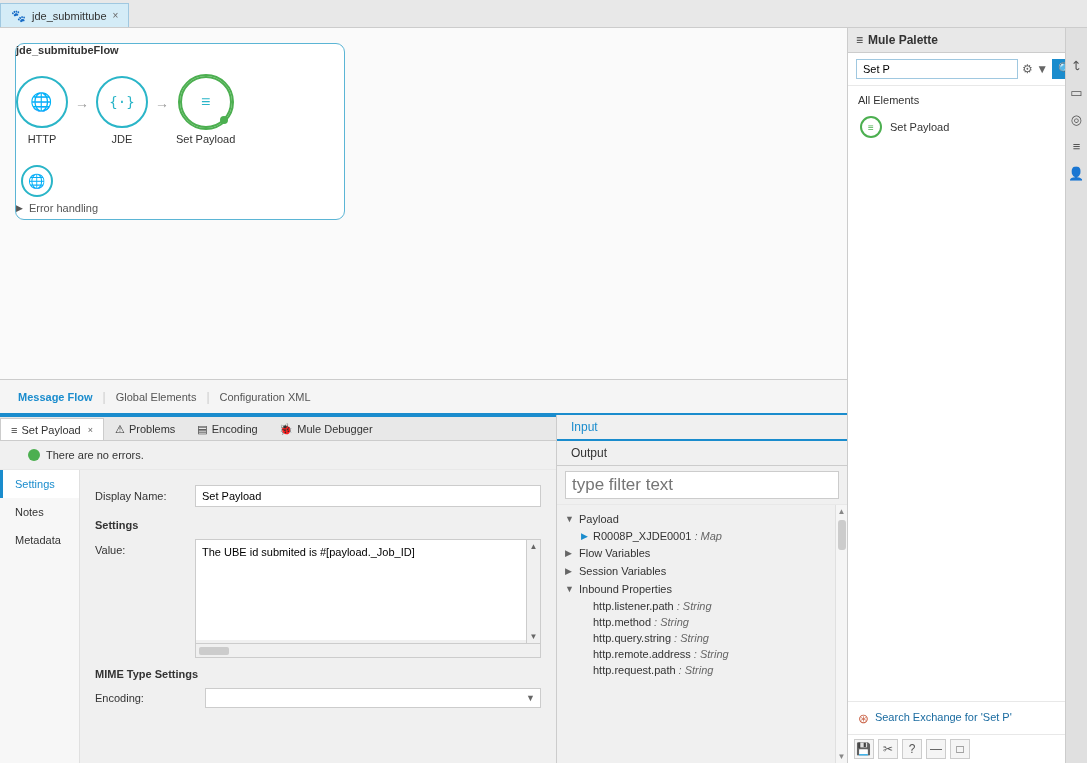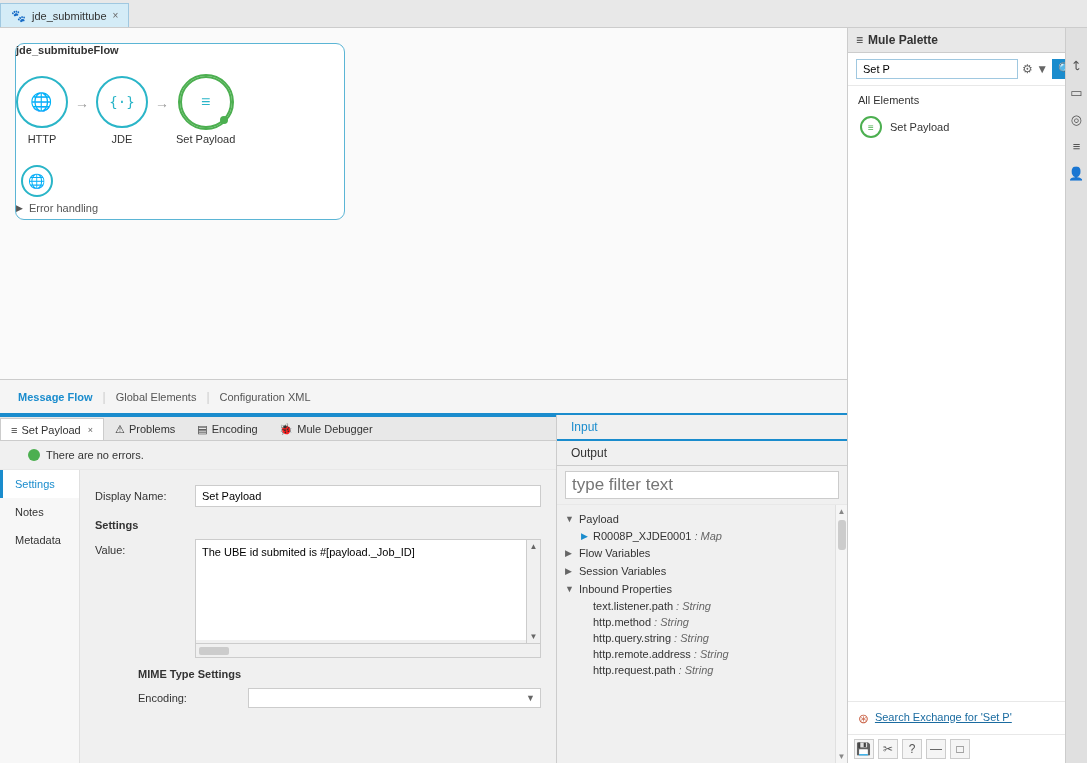--- a/index.html
+++ b/index.html
@@ -55,21 +55,21 @@
     .settings-section { margin-top: 11px; }
     .settings-title { font-size: 11px; color: #333; font-weight: 600; margin-bottom: 8px; }
     .value-row { display: flex; align-items: flex-start; margin-bottom: 10px; }
     .value-label { width: 100px; font-size: 11px; color: #333; padding-top: 5px; }
     .value-textarea-wrap { flex: 1; position: relative; border: 1px solid #ccc; }
     .value-textarea { width: 100%; height: 100px; border: none; resize: none; padding: 6px; font-size: 11px; font-family: inherit; outline: none; }
     .value-textarea-scroll { position: absolute; right: 0; top: 0; bottom: 0; width: 14px; background: #f0f0f0; border-left: 1px solid #ccc; display: flex; flex-direction: column; justify-content: space-between; }
     .textarea-scroll-up, .textarea-scroll-down { font-size: 8px; color: #666; text-align: center; padding: 2px; cursor: pointer; }
     .textarea-h-scroll { height: 14px; background: #f0f0f0; border-top: 1px solid #ccc; display: flex; align-items: center; }
     .textarea-h-thumb { width: 30px; height: 8px; background: #ccc; margin: 0 3px; border-radius: 2px; }
-    .mime-section { margin-top: 10px; margin-left: 43px; }
+    .mime-section { margin-top: 10px; }
     .mime-title { font-size: 11px; color: #333; font-weight: 600; margin-bottom: 8px; }
     .encoding-row { display: flex; align-items: center; gap: 10px; margin-bottom: 8px; justify-content: center; }
     .encoding-label { width: 100px; font-size: 11px; color: #333; }
     .select-wrapper { flex: 1; position: relative; }
     .select-wrapper select { width: 100%; border: 1px solid #ccc; padding: 3px 20px 3px 6px; font-size: 11px; background: white; appearance: none; }
     .select-arrow { position: absolute; right: 6px; top: 50%; transform: translateY(-50%); font-size: 9px; color: #666; pointer-events: none; }
 
     
     .palette-panel { width: 240px; border-left: 1px solid #ccc; display: flex; flex-direction: column; background: white; }
     .palette-header { display: flex; align-items: center; padding: 5px 8px; background: #e8e8e8; border-bottom: 1px solid #ccc; font-size: 12px; font-weight: 600; color: #333; gap: 5px; }
@@ -80,21 +80,21 @@
     .palette-search-btn { background: #1a8ccd; color: white; border: none; padding: 3px 6px; cursor: pointer; font-size: 12px; }
     .palette-content { flex: 1; overflow-y: auto; }
     .palette-section-title { font-size: 11px; font-weight: 400; color: #333; padding: 8px 10px 4px; }
     .palette-item { display: flex; align-items: center; gap: 8px; padding: 6px 12px; cursor: pointer; }
     .palette-item-icon { width: 22px; height: 22px; border-radius: 50%; border: 2px solid #4caf50; display: flex; align-items: center; justify-content: center; font-size: 10px; color: #4caf50; flex-shrink: 0; }
     .palette-item-label { font-size: 11px; color: #333; }
 
     
     .exchange-link { display: flex; align-items: flex-start; gap: 6px; padding: 8px 10px; border-top: 1px solid #e8e8e8; font-size: 11px; }
     .exchange-icon { color: #c75b3e; font-size: 13px; margin-top: 1px; }
-    .exchange-link a { color: #1a6ba0; text-decoration: underline; cursor: pointer; line-height: 1.4; }
+    .exchange-link a { color: #1a6ba0; cursor: pointer; line-height: 1.4; }
 
     
     .palette-toolbar { display: flex; align-items: center; padding: 4px 6px; border-top: 1px solid #e8e8e8; gap: 4px; }
     .palette-tool-btn { width: 20px; height: 20px; display: flex; align-items: center; justify-content: center; cursor: pointer; color: #555; font-size: 12px; border: 1px solid #ccc; background: #f5f5f5; }
     .inbound-tabs { display: flex; border-bottom: 1px solid #ccc; flex-direction: column; }
     .inbound-tab { padding: 5px 14px; font-size: 12px; cursor: pointer; color: #333; }
     .inbound-tab.active { border-bottom: 2px solid #1a8ccd; color: #1a8ccd; font-weight: 500; }
     .inbound-filter { padding: 5px 8px; border-bottom: 1px solid #e8e8e8; }
     .inbound-filter input { width: 100%; border: 1px solid #ccc; padding: 3px 6px; font-size: 11px; outline: none; color: #aaa; }
     .inbound-tree { flex: 1; overflow-y: auto; padding: 5px 0; }
@@ -300,21 +300,21 @@
                   <span class="tree-label">Session Variables</span>
                 </div>
 
                 <div class="tree-item">
                   <span class="tree-arrow">▼</span>
                   <span class="tree-label">Inbound Properties</span>
                 </div>
                 <div class="tree-children">
                   <div class="tree-child">
                     <span class="tree-child-arrow"></span>
-                    <span class="tree-child-label">text.listener.path</span>
+                    <span class="tree-child-label">http.listener.path</span>
                     <span class="tree-child-type">: String</span>
                   </div>
                   <div class="tree-child">
                     <span class="tree-child-arrow"></span>
                     <span class="tree-child-label">http.method</span>
                     <span class="tree-child-type">: String</span>
                   </div>
                   <div class="tree-child">
                     <span class="tree-child-arrow"></span>
                     <span class="tree-child-label">http.query.string</span>

